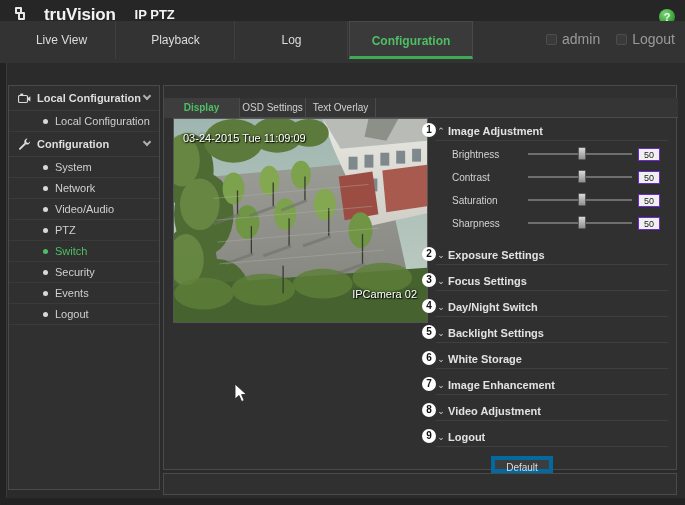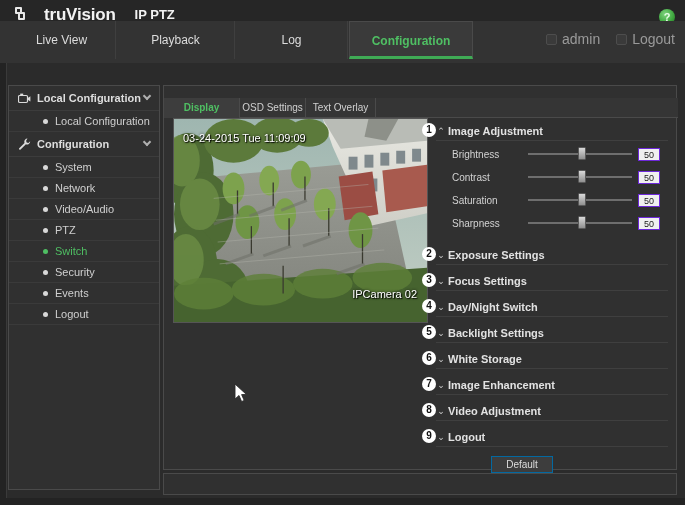--- a/index.html
+++ b/index.html
@@ -171,21 +171,21 @@
   }
   .valbox {
     width: 22px; height: 13px; line-height: 12px; text-align: center;
     background: #f0f0f0; color: #1a1a1a; font-size: 9px;
     border: 1px solid #6d28d9;
   }
   .collapsed-sec { margin-top: 7px; }
   #default-row { margin-top: 9px; text-align: center; padding-right: 60px; }
   #default-btn {
     display: inline-block; min-width: 62px; height: 17px; line-height: 16px;
-    background: #3d3d3d; border: 1px solid #0369a1; color: #dcdcdc;
+    background: #3d3d3d; border: 4px solid #0369a1; color: #dcdcdc;
     font-size: 10px; text-align: center; cursor: pointer; padding: 0 10px;
   }
 
   
   #bottom-strip {
     position: absolute; left: 163px; top: 473px; width: 514px; height: 22px;
     background: #303030; border: 1px solid #4a4a4a;
   }
   #left-edge {
     position: absolute; left: 0; top: 0; width: 7px; height: 505px;

